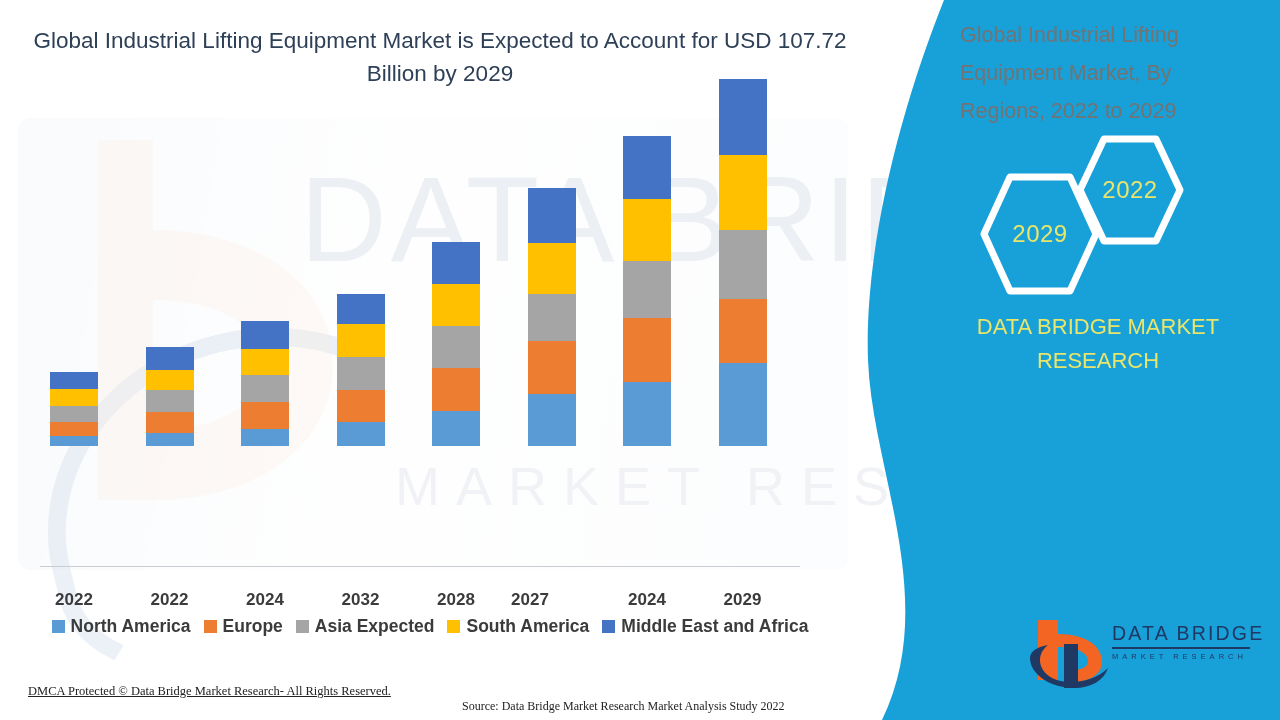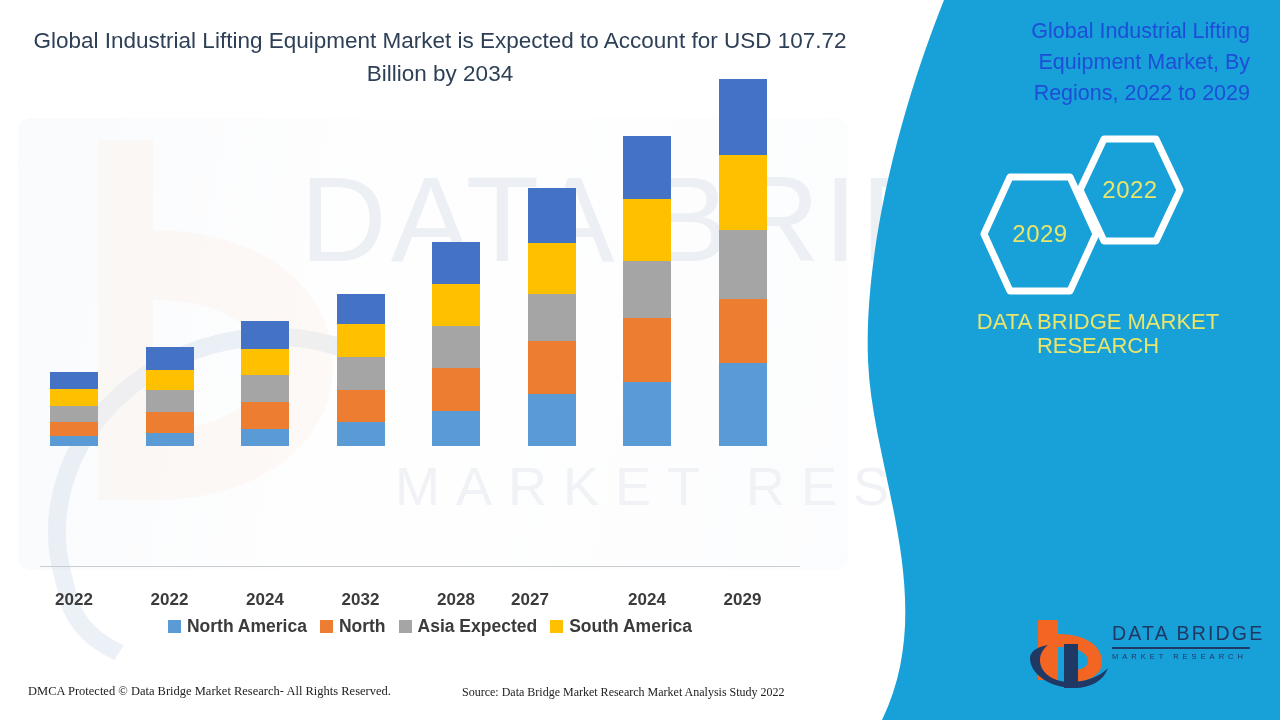--- a/index.html
+++ b/index.html
@@ -87,54 +87,55 @@
   .legend-swatch{ width:13px; height:13px; display:block; }
   .legend-label{ font-size:17.5px; font-weight:bold; color:#3b3b3b; white-space:nowrap; }
 
   
   #footer{
     position:absolute; left:0; top:684px; width:880px; height:30px;
   }
   #dmca{
     position:absolute; left:28px; top:0; font-size:12.5px; color:#222;
     font-family:"Liberation Serif", serif;
+    text-decoration:underline;
   }
   #source{
-    position:absolute; left:462px; top:1px; font-size:12px; color:#222;
+    position:absolute; left:462px; top:15px; font-size:12px; color:#222;
     font-family:"Liberation Serif", serif;
   }
 
   
   #right-panel{
     position:absolute; right:0; top:0; width:420px; height:720px;
     overflow:hidden;
   }
   #right-shape{
     position:absolute; inset:0;
   }
   #right-content{
     position:absolute; right:0; top:0; width:420px; height:720px;
   }
   #right-title{
     position:absolute; right:30px; top:16px; width:290px;
-    text-align:right; color:#1d4ed8; font-size:21.5px; line-height:31px;
+    color:#737373; font-size:21.5px; line-height:38px;
   }
   #hex-wrap{
     position:absolute; right:80px; top:135px; width:220px; height:160px;
   }
   .hex{
     position:absolute; display:flex; align-items:center; justify-content:center;
   }
   .hex svg{ position:absolute; left:0; top:0; }
   .hex-label{
     position:relative; color:#e9e56a; font-size:24px; letter-spacing:.5px;
   }
   #brand-name{
     position:absolute; right:32px; top:310px; width:300px;
-    text-align:center; color:#e9e56a; font-size:22px; line-height:24px;
+    text-align:center; color:#e9e56a; font-size:22px; line-height:34px;
   }
   #logo{
     position:absolute; right:28px; bottom:28px; width:228px; height:78px;
   }
   #logo-text{
     position:absolute; left:88px; top:8px; width:140px;
   }
   #logo-data-bridge{
     font-size:19.5px; letter-spacing:2.2px; color:#1f3864;
     font-family:"Liberation Sans", sans-serif; white-space:nowrap;
@@ -156,21 +157,21 @@
   <div id="wm-swoosh"></div>
 
   <svg id="wm-b" viewBox="0 0 300 400">
     <path d="M40 20 L95 20 L95 380 L40 380 Z" fill="#fdeee4"></path>
     <path d="M95 110 C200 110 275 165 275 245 C275 325 200 380 95 380 L95 310 C160 310 205 285 205 245 C205 205 160 180 95 180 Z" fill="#fdeee4"></path>
   </svg>
 
   <div id="wm-text">DATA BRIDGE</div>
   <div id="wm-text2">MARKET RESEARCH</div>
 
-  <div id="chart-title">Global Industrial Lifting Equipment Market is Expected to Account for USD 107.72 Billion by 2034</div>
+  <div id="chart-title">Global Industrial Lifting Equipment Market is Expected to Account for USD 107.72 Billion by 2029</div>
 
   <div id="plot">
     <div id="axis-line"></div>
     <div id="bars">
         <div class="bar-group" style="left: 50px;">
           <div class="bar-stack">
             <span class="seg" title="North America 2022: 10" style="height: 10px; background: rgb(91, 155, 213);"></span>
             <span class="seg" title="Europe 2022: 14" style="height: 14px; background: rgb(237, 125, 49);"></span>
             <span class="seg" title="Asia Pacific 2022: 16" style="height: 16px; background: rgb(165, 165, 165);"></span>
             <span class="seg" title="South America 2022: 17" style="height: 17px; background: rgb(255, 192, 0);"></span>
@@ -253,29 +254,33 @@
       </div>
   </div>
 
   <div id="legend">
       <div class="legend-item">
         <span class="legend-swatch" style="background: rgb(91, 155, 213);"></span>
         <span class="legend-label">North America</span>
       </div>
       <div class="legend-item">
         <span class="legend-swatch" style="background: rgb(237, 125, 49);"></span>
-        <span class="legend-label">North</span>
+        <span class="legend-label">Europe</span>
       </div>
       <div class="legend-item">
         <span class="legend-swatch" style="background: rgb(165, 165, 165);"></span>
         <span class="legend-label">Asia Expected</span>
       </div>
       <div class="legend-item">
         <span class="legend-swatch" style="background: rgb(255, 192, 0);"></span>
         <span class="legend-label">South America</span>
+      </div>
+      <div class="legend-item">
+        <span class="legend-swatch" style="background: rgb(68, 114, 196);"></span>
+        <span class="legend-label">Middle East and Africa</span>
       </div>
     </div>
 
   <div id="footer">
     <div id="dmca">DMCA Protected © Data Bridge Market Research- All Rights Reserved.</div>
     <div id="source">Source: Data Bridge Market Research Market Analysis Study 2022</div>
   </div>
 </div>
 
 <div id="right-panel">

